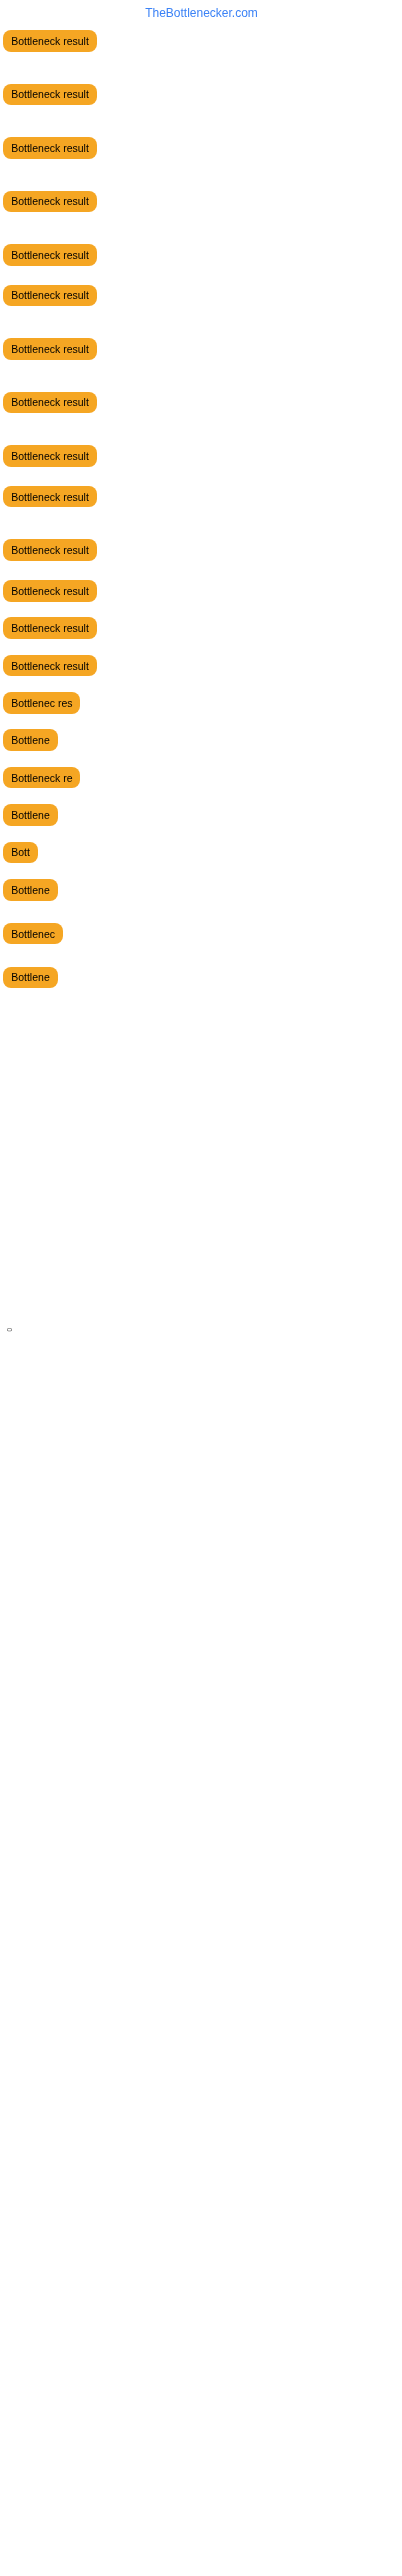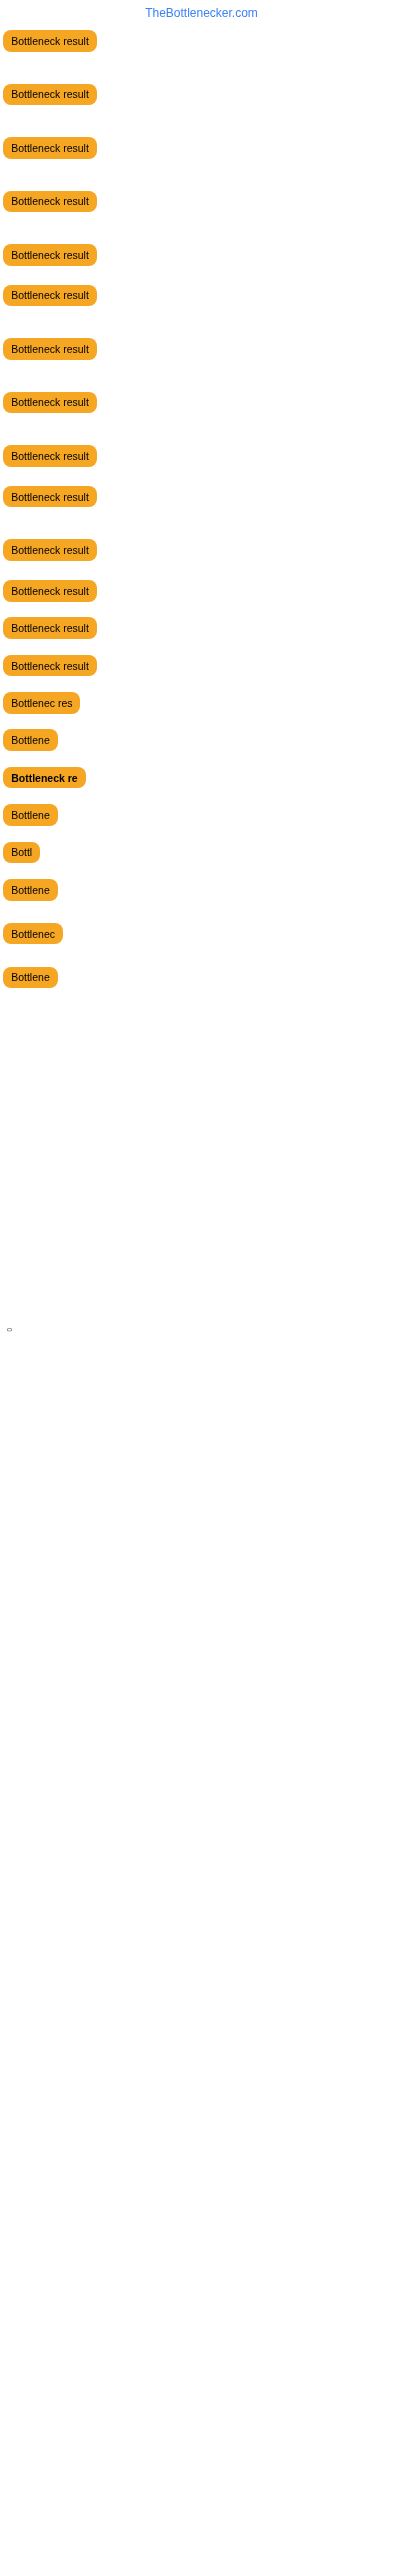--- a/index.html
+++ b/index.html
@@ -157,33 +157,33 @@
 
     <div style="height:6.4px"></div>
 
     <div class="bottleneck-item">
       <span class="bottleneck-badge" style="max-width:71px; overflow:hidden; display:inline-block;">Bottlene</span>
     </div>
 
     <div style="height:6.4px"></div>
 
     <div class="bottleneck-item">
-      <span class="bottleneck-badge" style="max-width:95px; overflow:hidden; display:inline-block;font-weight:bold;">Bottleneck re</span>
+      <span class="bottleneck-badge" style="max-width:95px; overflow:hidden; display:inline-block;">Bottleneck re</span>
     </div>
 
     <div style="height:6.4px"></div>
 
     <div class="bottleneck-item">
       <span class="bottleneck-badge" style="max-width:63px; overflow:hidden; display:inline-block;">Bottlene</span>
     </div>
 
     <div style="height:6.4px"></div>
 
     <div class="bottleneck-item">
-      <span class="bottleneck-badge" style="max-width:42px; overflow:hidden; display:inline-block;">Bottl</span>
+      <span class="bottleneck-badge" style="max-width:42px; overflow:hidden; display:inline-block;">Bott</span>
     </div>
 
     <div style="height:6.4px"></div>
 
     <div class="bottleneck-item">
       <span class="bottleneck-badge" style="max-width:63px; overflow:hidden; display:inline-block;">Bottlene</span>
     </div>
 
     <div style="height:6.4px"></div>
 

